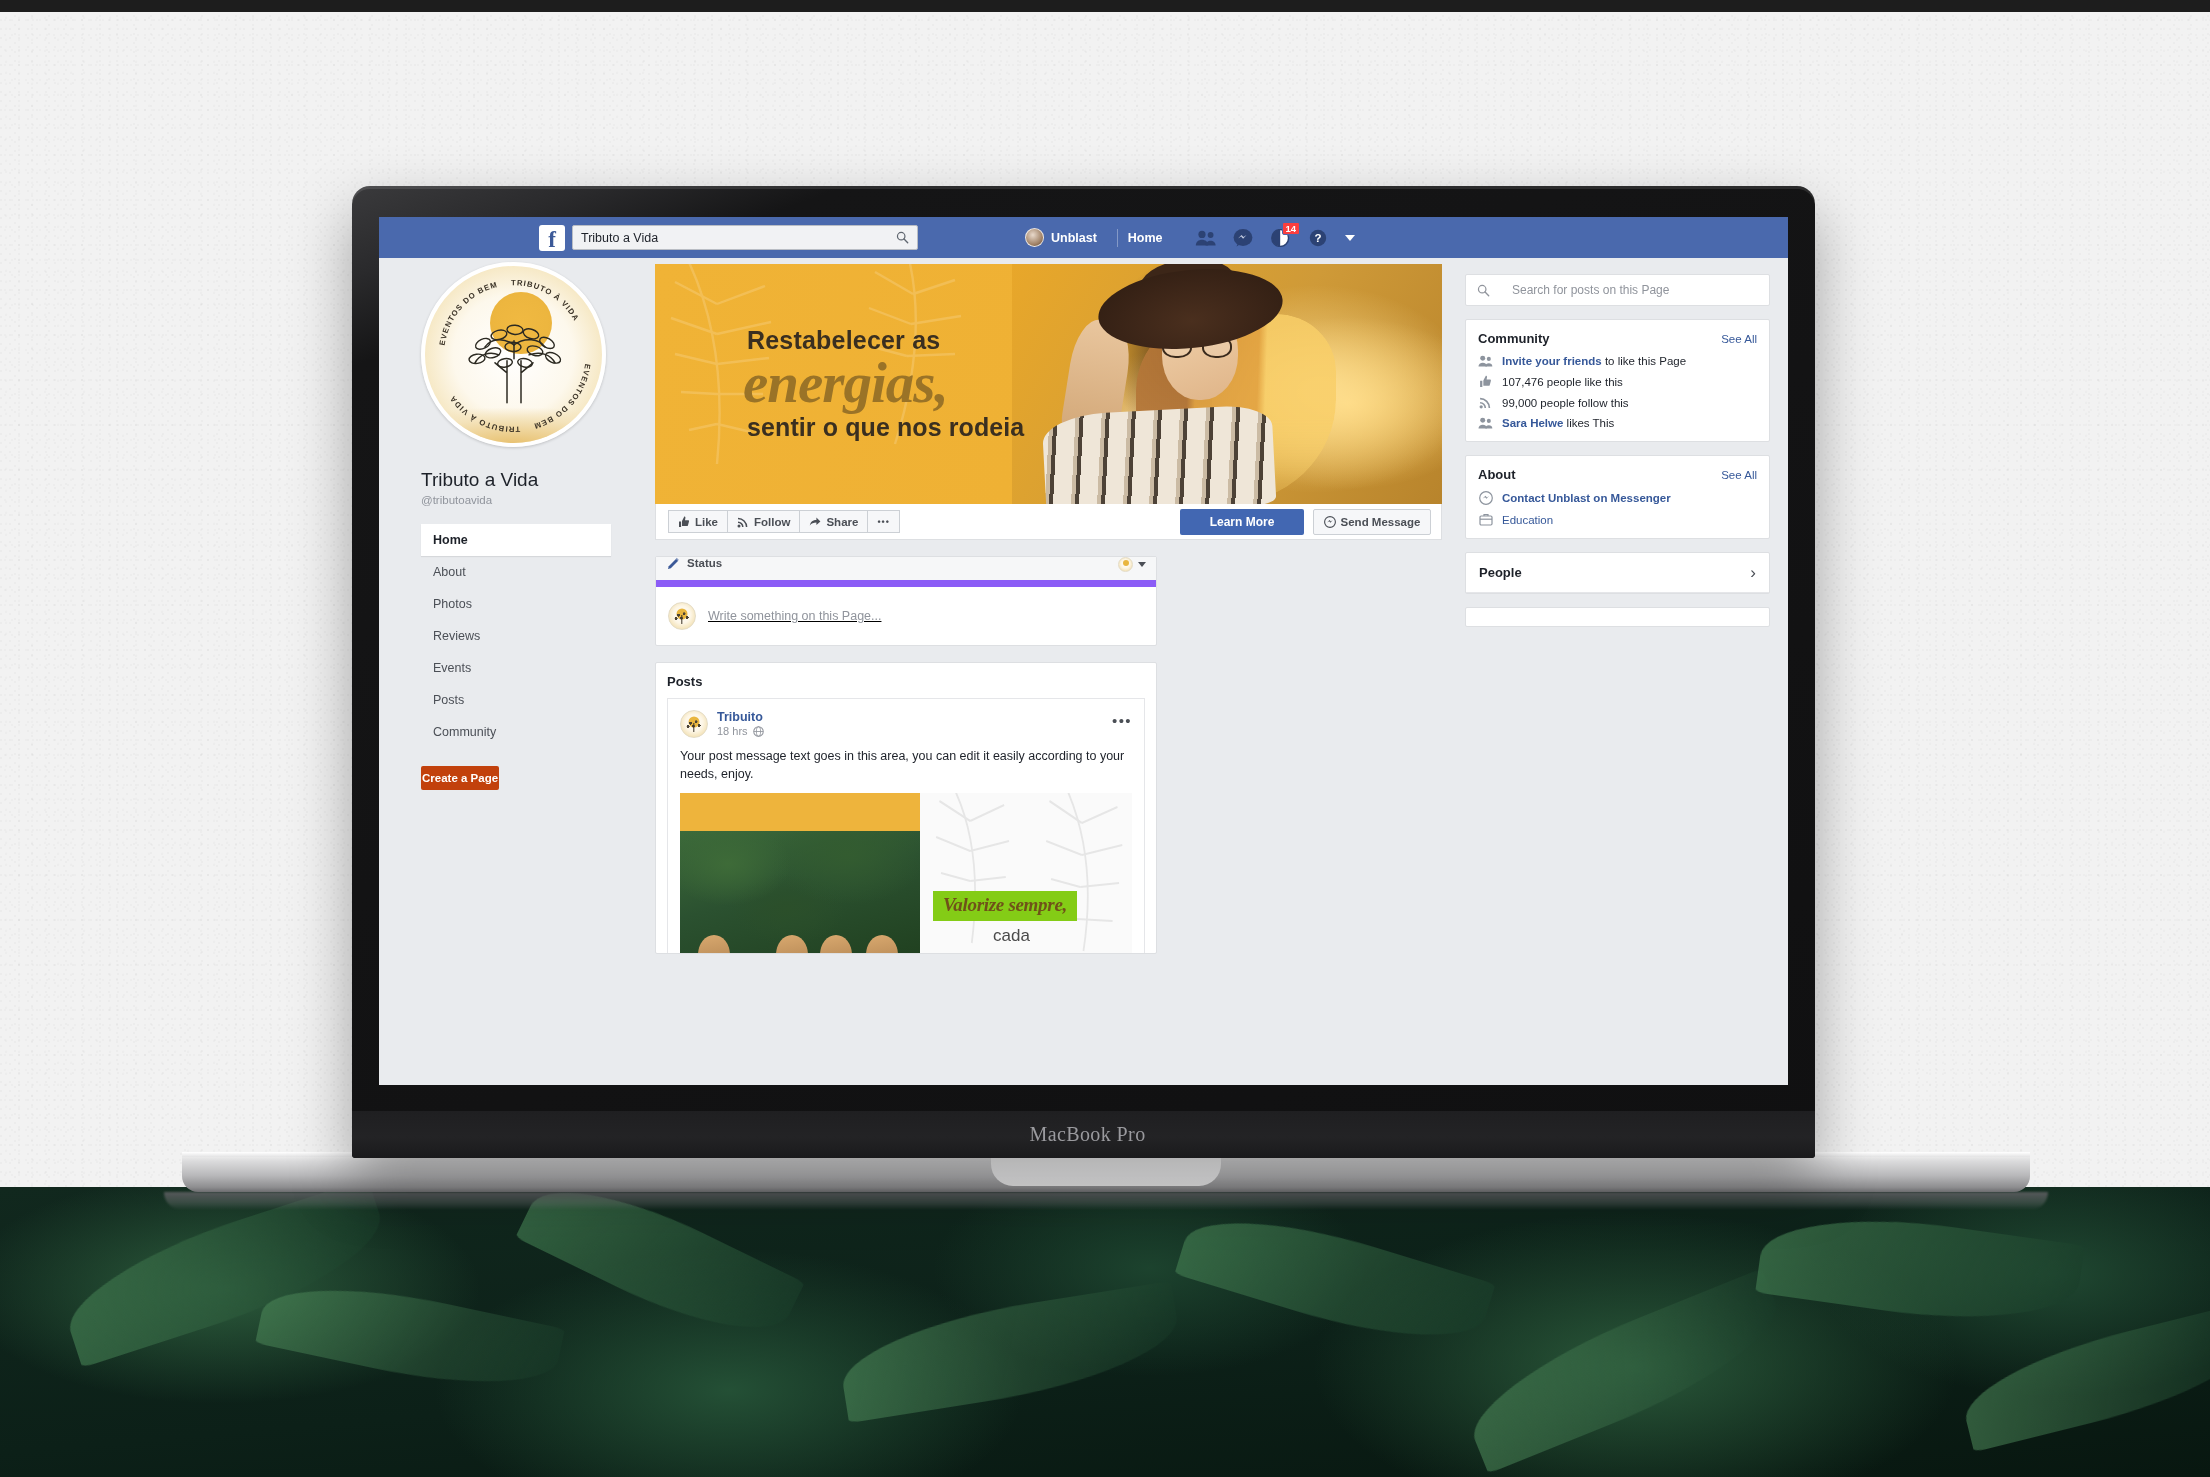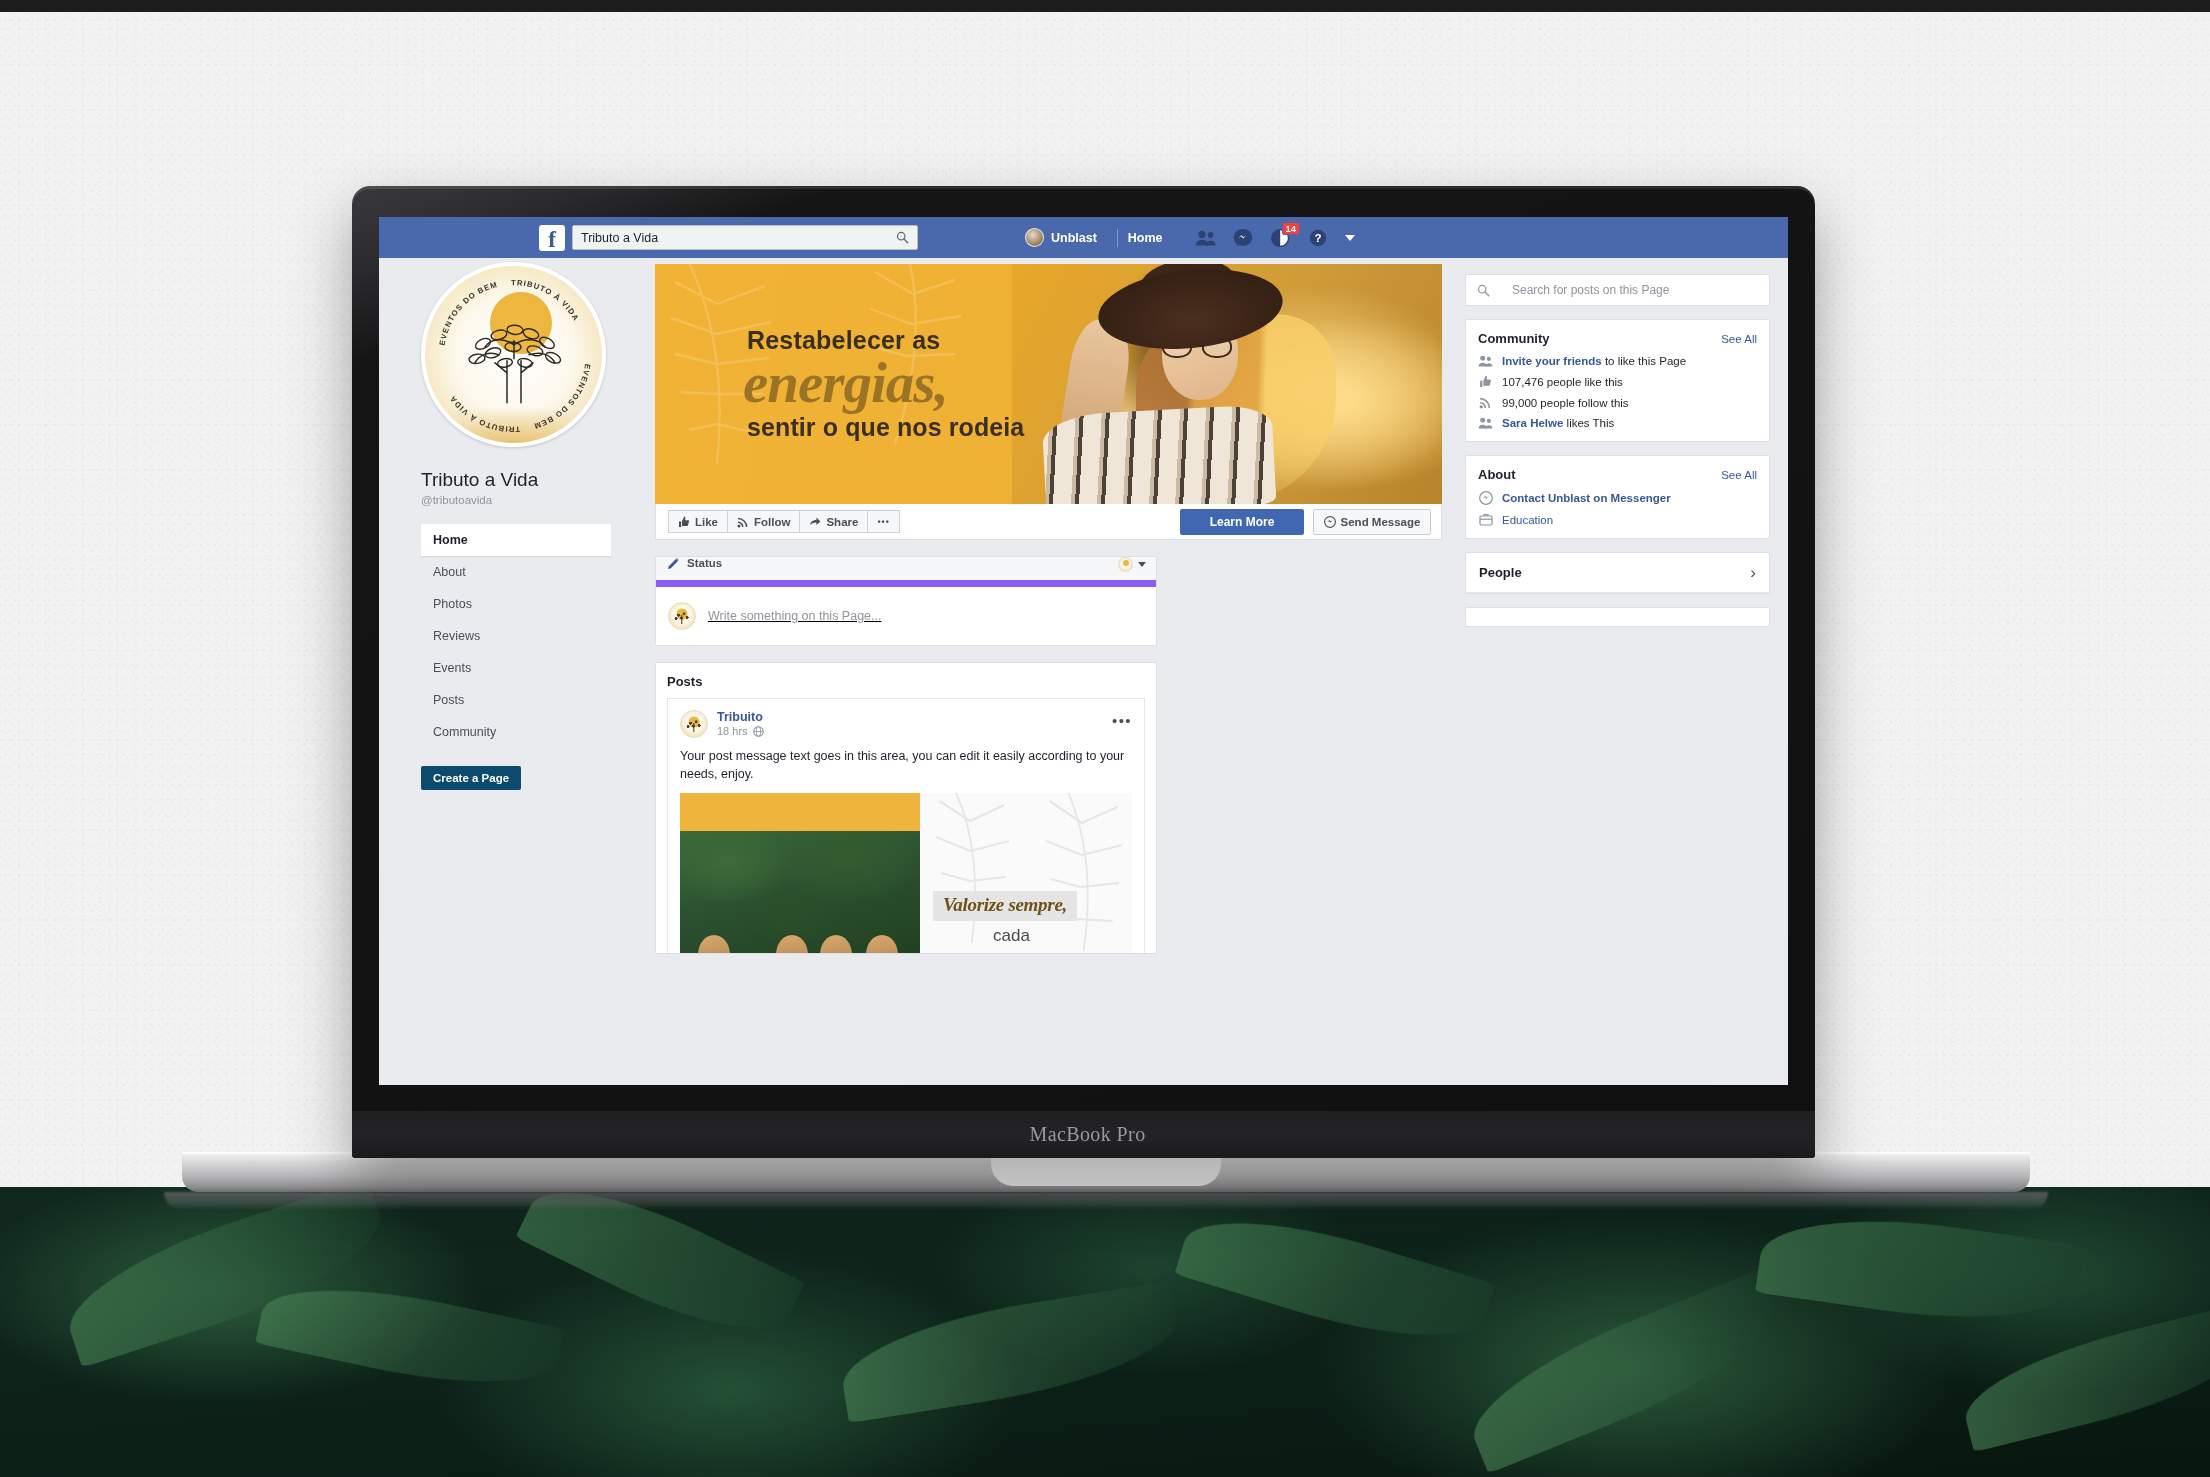--- a/index.html
+++ b/index.html
@@ -180,22 +180,22 @@
   .nav{ margin:18px 0 0 42px; width:190px; }
   .nav-item{
     padding:9px 12px; font-size:12.5px; color:#4b4f56; cursor:pointer;
   }
   .nav-item.active{
     background:#fff; color:#1d2129; font-weight:bold;
     box-shadow:0 1px 1px rgba(0,0,0,.08);
   }
   .create-btn{
     margin:18px 0 0 42px; display:inline-block;
-    background:#0c4a6e; color:#fff; font-size:11.5px; font-weight:bold;
-    padding:6px 12px; border:0; border-radius:2px; cursor:pointer;
+    background:#c2410c; color:#fff; font-size:11.5px; font-weight:bold;
+    padding:6px 1px; border:0; border-radius:2px; cursor:pointer;
   }
 
   
   .cover{
     width:787px; height:240px; margin-top:6px; position:relative; overflow:hidden;
     background: linear-gradient(100deg,#f0b336 0%, #efb134 48%, #edac2e 62%, #e8a421 100%);
   }
   .cover-fronds{ position:absolute; inset:0; opacity:.20; }
   .cover-text{
     position:absolute; left:92px; top:62px; width:330px; color:#3b2f1f;
@@ -344,21 +344,21 @@
     background:
       radial-gradient(ellipse 90px 60px at 20% 25%, #3e6b38, rgba(30,58,30,0) 70%),
       radial-gradient(ellipse 110px 70px at 70% 18%, #335c30, rgba(24,50,26,0) 72%),
       radial-gradient(ellipse 80px 50px at 45% 60%, #2b4f2a, rgba(20,44,22,0) 72%),
       linear-gradient(165deg,#3c6a3a 0%, #2b5130 45%, #20401f 100%);
   }
   .pi-head{ position:absolute; bottom:-14px; width:32px; height:40px; border-radius:50% 50% 46% 46%;
     background: linear-gradient(170deg,#d9a96f,#a87b4a); }
   .pi-fronds{ position:absolute; left:240px; top:0; right:0; bottom:0; background:#fafafa; overflow:hidden; }
   .pi-tag{
-    position:absolute; left:253px; top:98px; background:#e5e5e5;
+    position:absolute; left:253px; top:98px; background:#84cc16;
     padding:3px 10px 5px 10px;
   }
   .pi-tag span{
     font-family:"Liberation Serif", serif; font-style:italic; font-weight:bold;
     font-size:19px; color:#6f5119; letter-spacing:-.3px;
   }
   .pi-sub{ position:absolute; left:313px; top:133px; font-size:17px; color:#4a4a4a; }
   .pi-sub2{ position:absolute; left:313px; top:156px; font-size:17px; color:#4a4a4a; }
 
   

